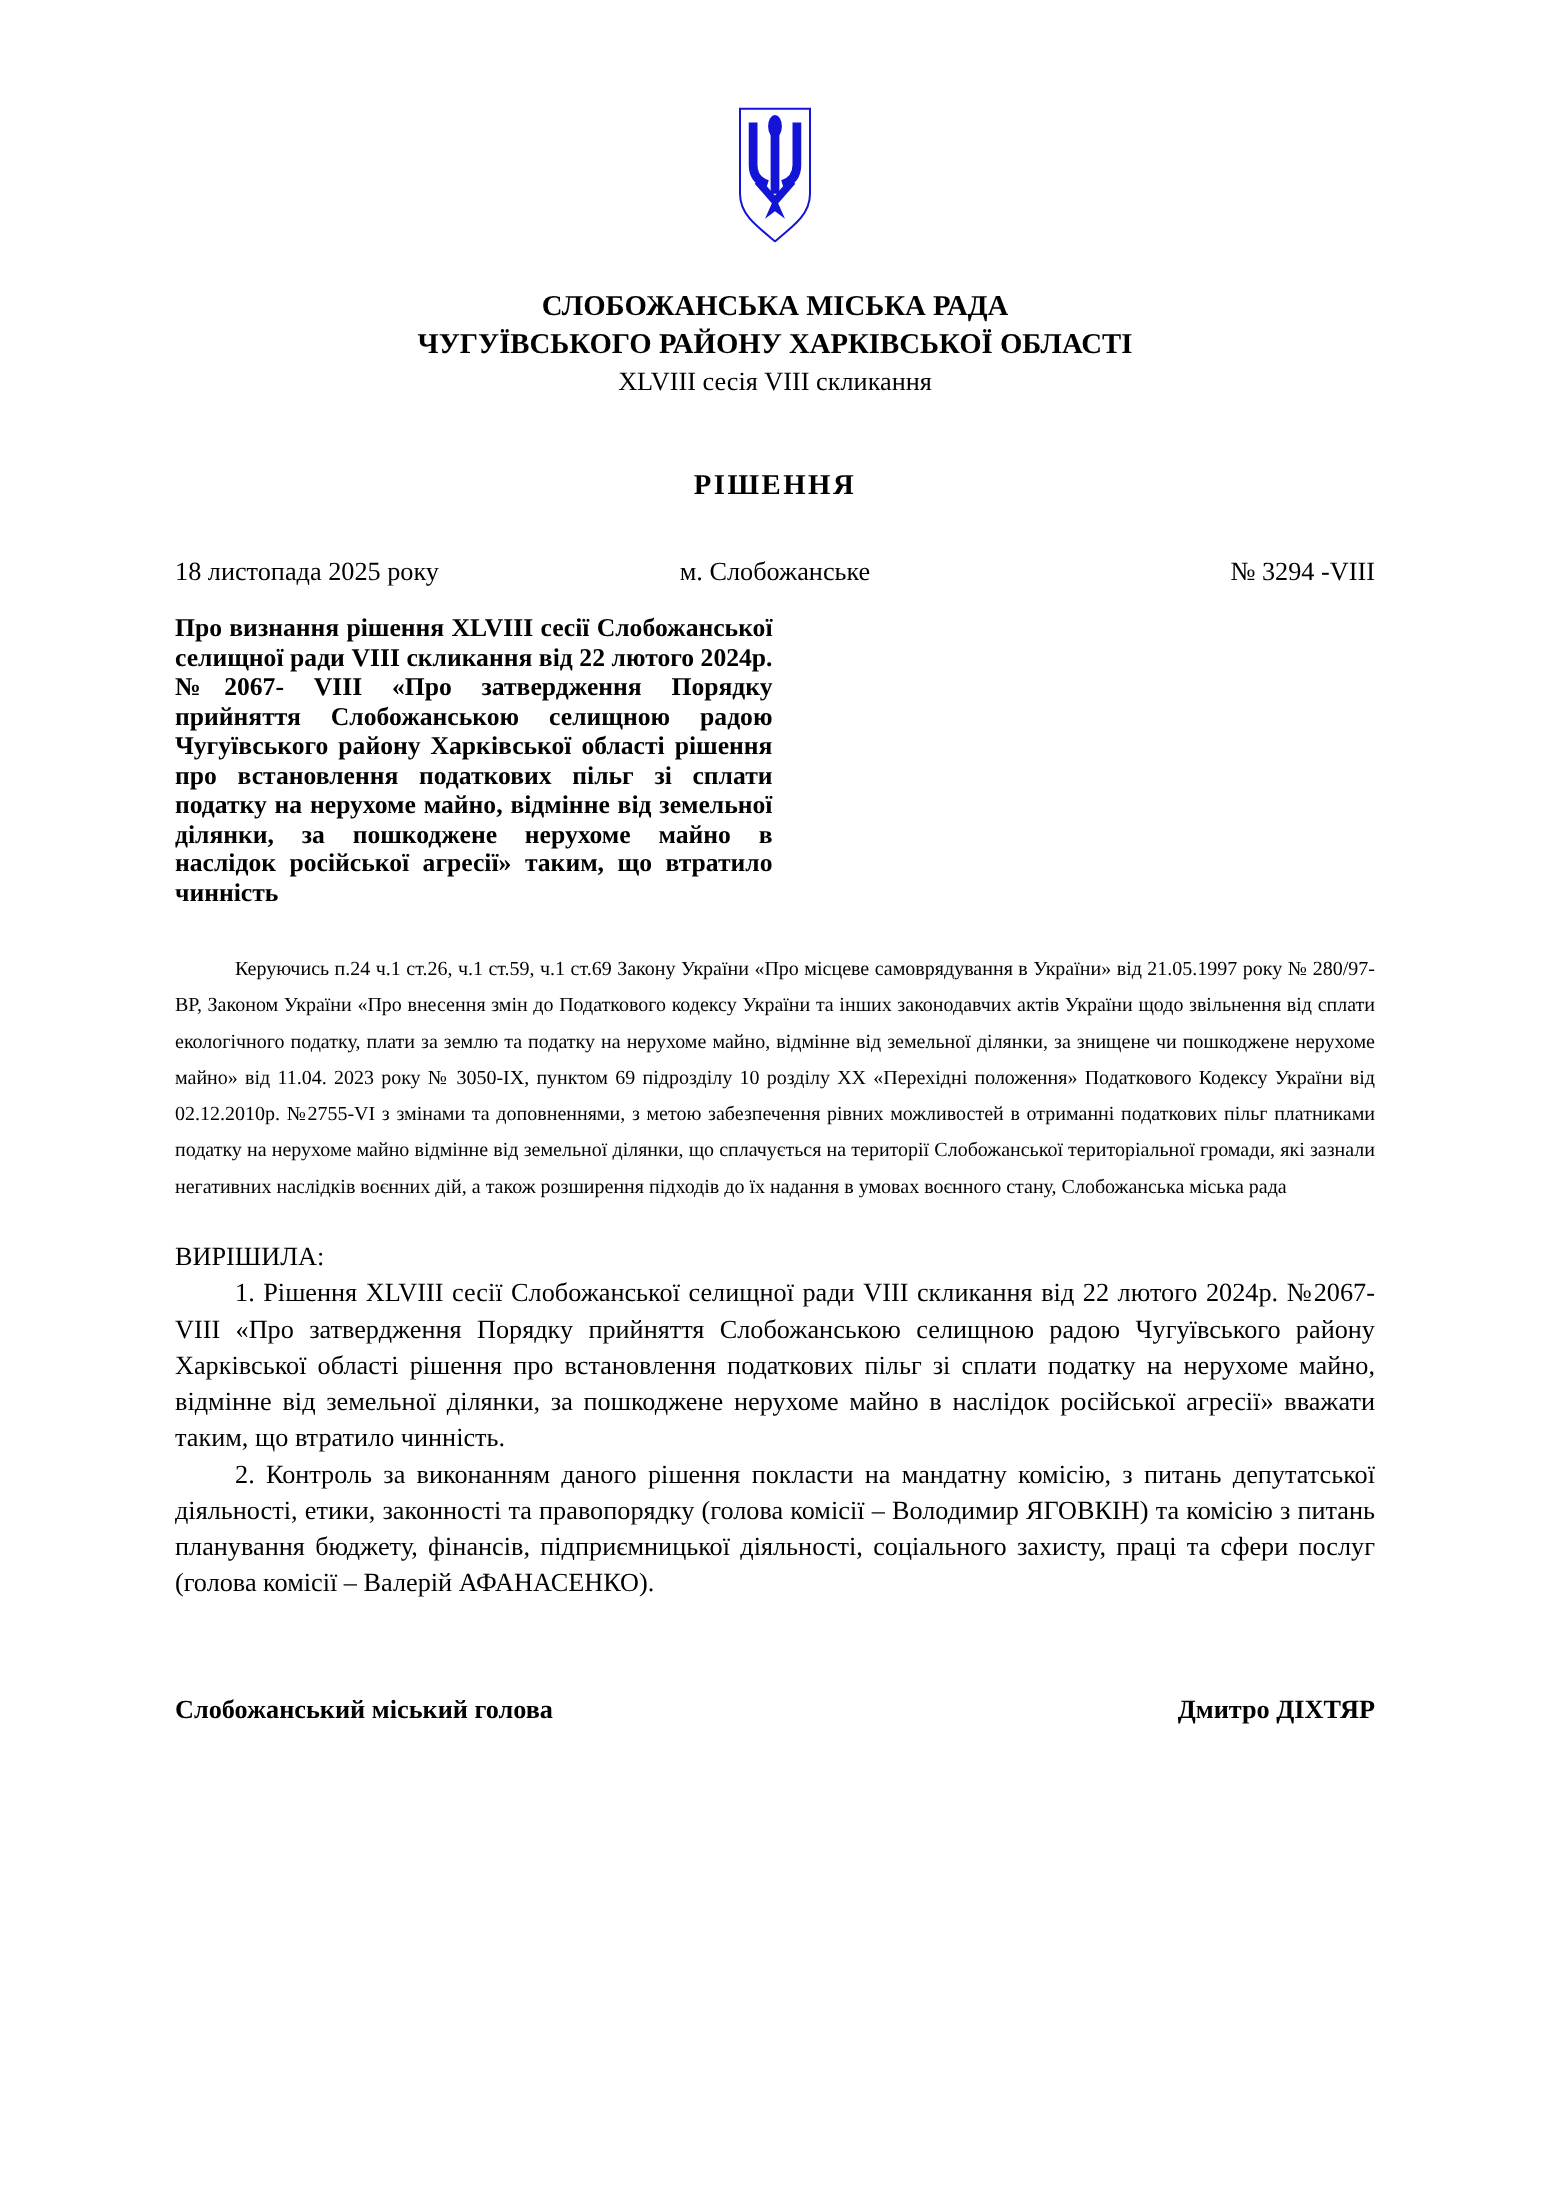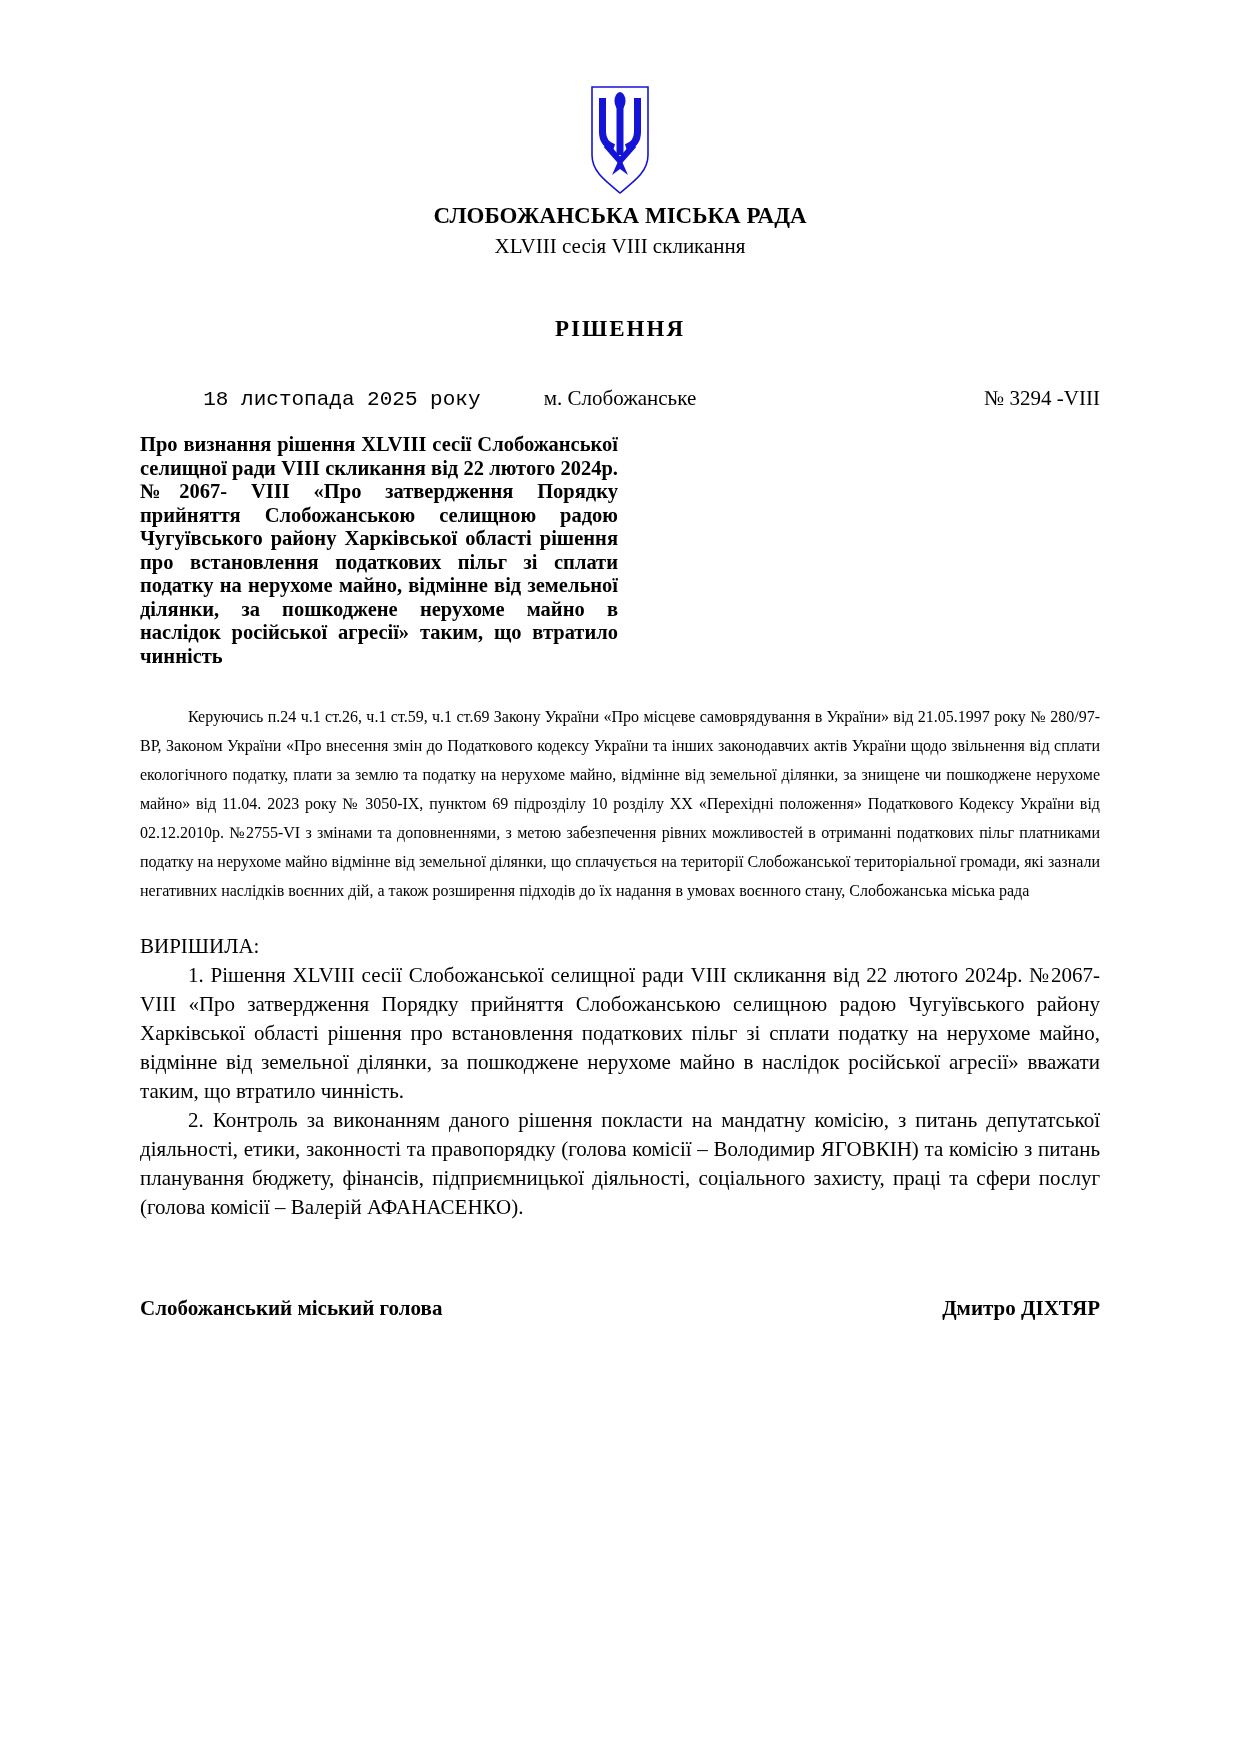--- a/index.html
+++ b/index.html
@@ -9,29 +9,29 @@
     color: #000;
     position: relative;
     overflow: hidden;
   }
   .page {
     box-sizing: border-box;
     width: 1240px; min-height: 1754px;
     padding: 85px 140px 40px 140px;
   }
   .emblem-wrap { display: flex; justify-content: center; color: var(--accent-blue, #1414d6); }
-  .org-block { text-align: center; margin-top: 0; }
+  .org-block { text-align: center; margin-top: 28px; }
   .org-line { font-weight: 700; font-size: 23px; line-height: 30px; }
   .session-line { font-size: 21px; line-height: 27px; margin-top: 2px; font-weight: 400; }
   .doc-title { text-align: center; font-weight: 700; font-size: 23px; letter-spacing: 2px; margin-top: 56px; }
   .meta-row {
     display: grid; grid-template-columns: 1fr auto 1fr;
     align-items: baseline; margin-top: 44px; font-size: 21px;
   }
-  .meta-date { text-align: center; font-family: Liberation Mono, monospace; }
+  .meta-date { text-align: left; }
   .meta-place { text-align: left; }
   .meta-number { text-align: right; }
   .subject {
     width: 478px; margin-top: 22px;
     font-weight: 700; font-size: 20.5px; line-height: 23.5px;
     text-align: justify;
   }
   .preamble {
     margin-top: 34px; font-size: 16px; line-height: 29px;
     text-align: justify; text-indent: 48px;
@@ -60,20 +60,21 @@
         <path class="trident-stroke" stroke-width="7" d="M15.5 13 V47 Q15.5 59 27 62.5"></path>
         <path class="trident-stroke" stroke-width="7" d="M50.5 13 V47 Q50.5 59 39 62.5"></path>
         <path class="trident-stroke" stroke-width="6" d="M19 60 L33 76 L47 60"></path>
         <path class="trident-fill" d="M33 72 L25 90 L33 84 L41 90 Z"></path>
       </svg>
     </span>
   </div>
 
   <div class="org-block">
     <div class="org-line">СЛОБОЖАНСЬКА МІСЬКА РАДА</div>
+    <div class="org-line">ЧУГУЇВСЬКОГО РАЙОНУ ХАРКІВСЬКОЇ ОБЛАСТІ</div>
     <div class="session-line">XLVIII сесія VIII скликання</div>
   </div>
 
   <div class="doc-title">РІШЕННЯ</div>
 
   <div class="meta-row">
     <span class="meta-date">18 листопада 2025 року</span>
     <span class="meta-place">м. Слобожанське</span>
     <span class="meta-number">№ 3294 -VIII</span>
   </div>

